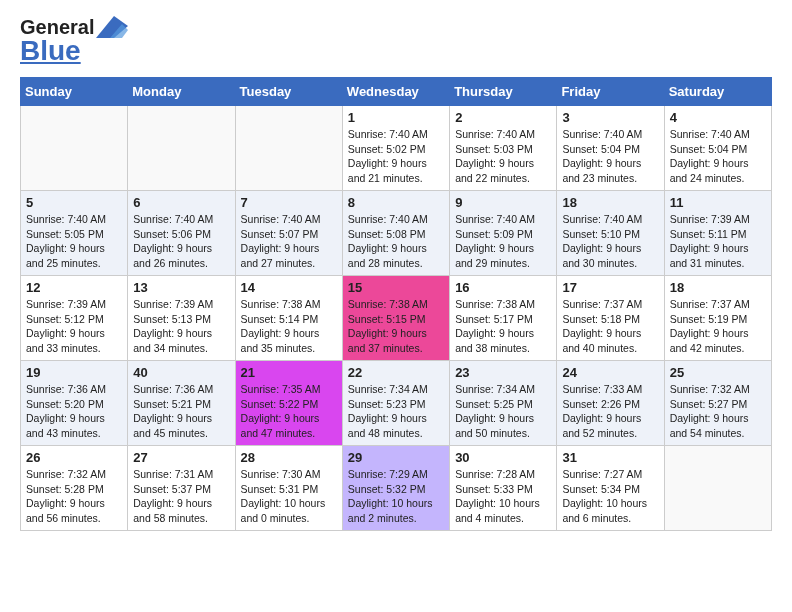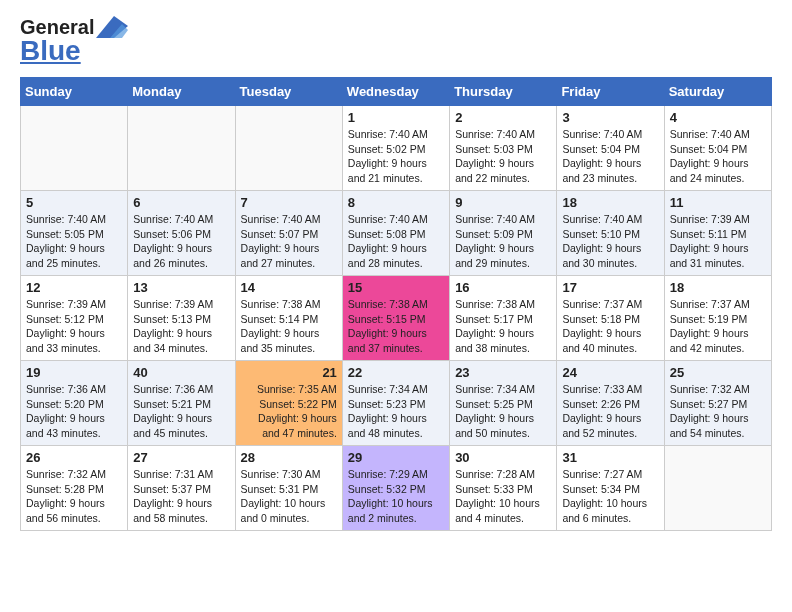--- a/index.html
+++ b/index.html
@@ -225,21 +225,21 @@
           <td style="background: rgb(238, 242, 249);">
             <span class="day-number">19</span>
             <div class="day-info"><span>Sunrise: 7:36 AM</span><br><span>Sunset: 5:20 PM</span><br><span style="white-space: pre-line;">Daylight: 9 hours
 and 43 minutes.</span></div>
           </td>
           <td style="background: rgb(238, 242, 249);">
             <span class="day-number">40</span>
             <div class="day-info"><span>Sunrise: 7:36 AM</span><br><span>Sunset: 5:21 PM</span><br><span style="white-space: pre-line;">Daylight: 9 hours
 and 45 minutes.</span></div>
           </td>
-          <td style="background: #fdba74; text-align: right;">
+          <td style="background: #d946ef;">
             <span class="day-number">21</span>
             <div class="day-info"><span>Sunrise: 7:35 AM</span><br><span>Sunset: 5:22 PM</span><br><span style="white-space: pre-line;">Daylight: 9 hours
 and 47 minutes.</span></div>
           </td>
           <td style="background: rgb(238, 242, 249);">
             <span class="day-number">22</span>
             <div class="day-info"><span>Sunrise: 7:34 AM</span><br><span>Sunset: 5:23 PM</span><br><span style="white-space: pre-line;">Daylight: 9 hours
 and 48 minutes.</span></div>
           </td>
           <td style="background: rgb(238, 242, 249); margin-left: 20px;">

